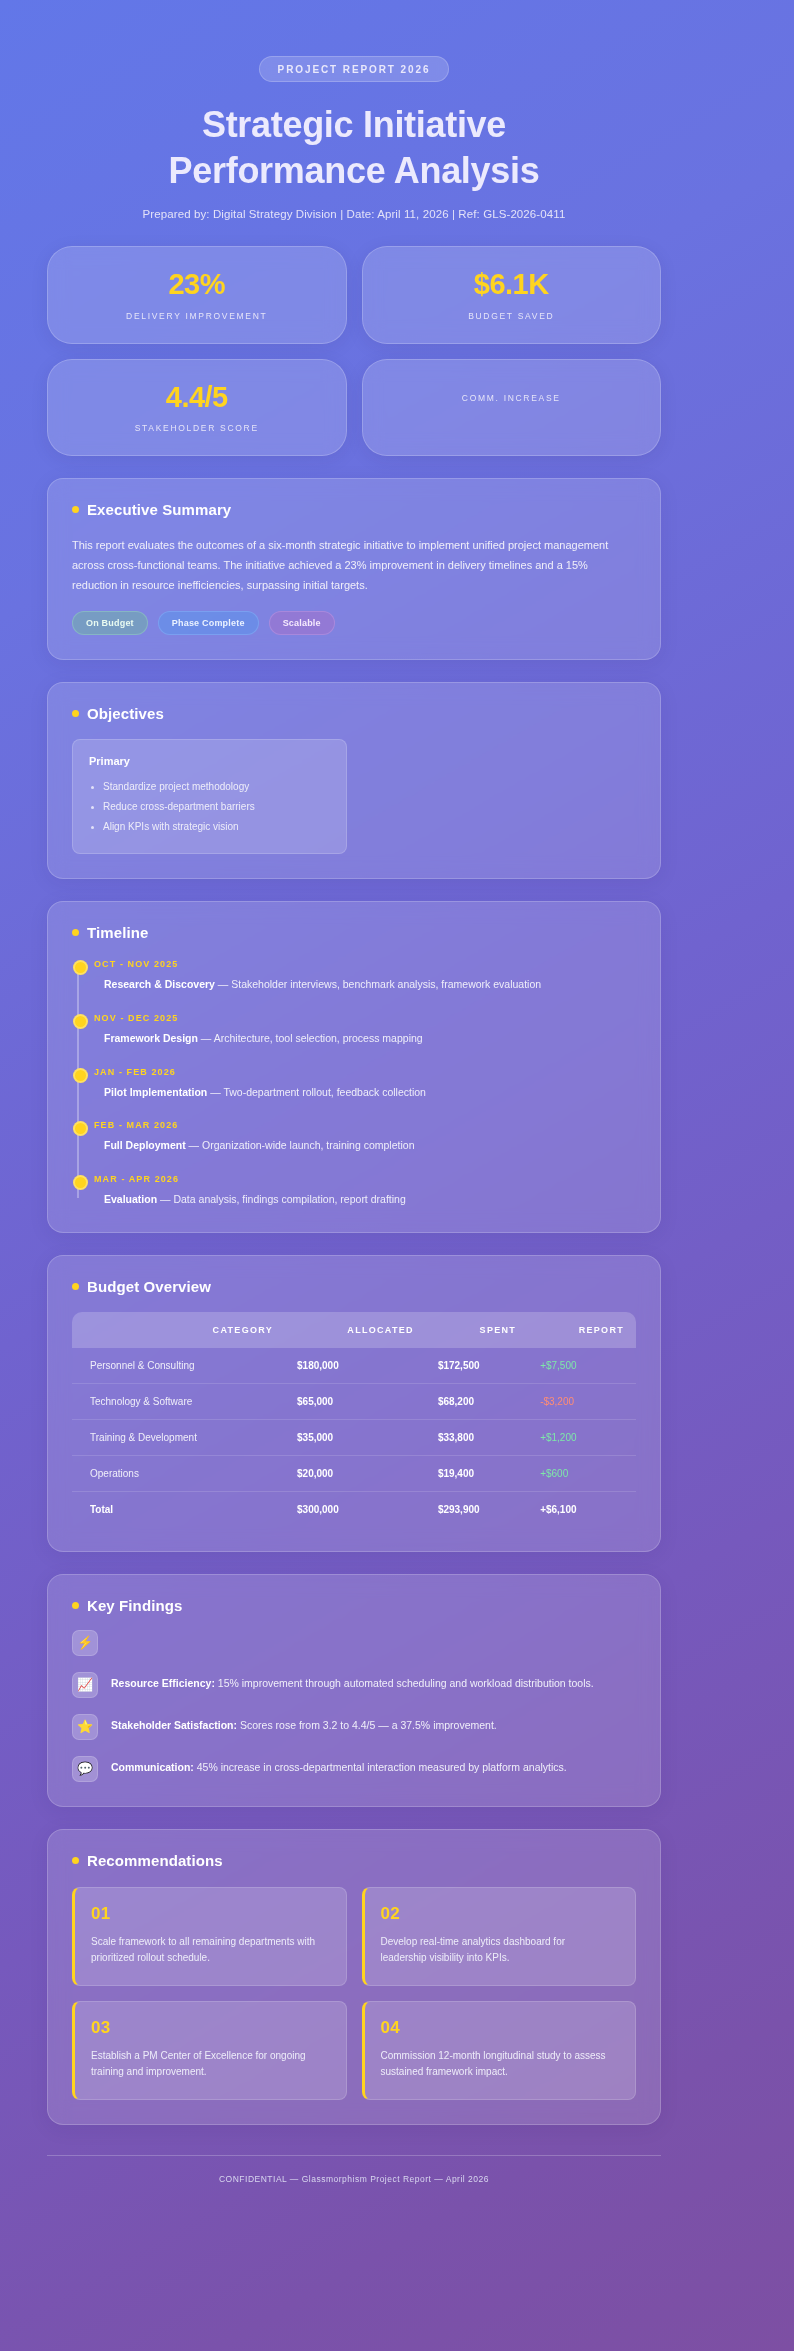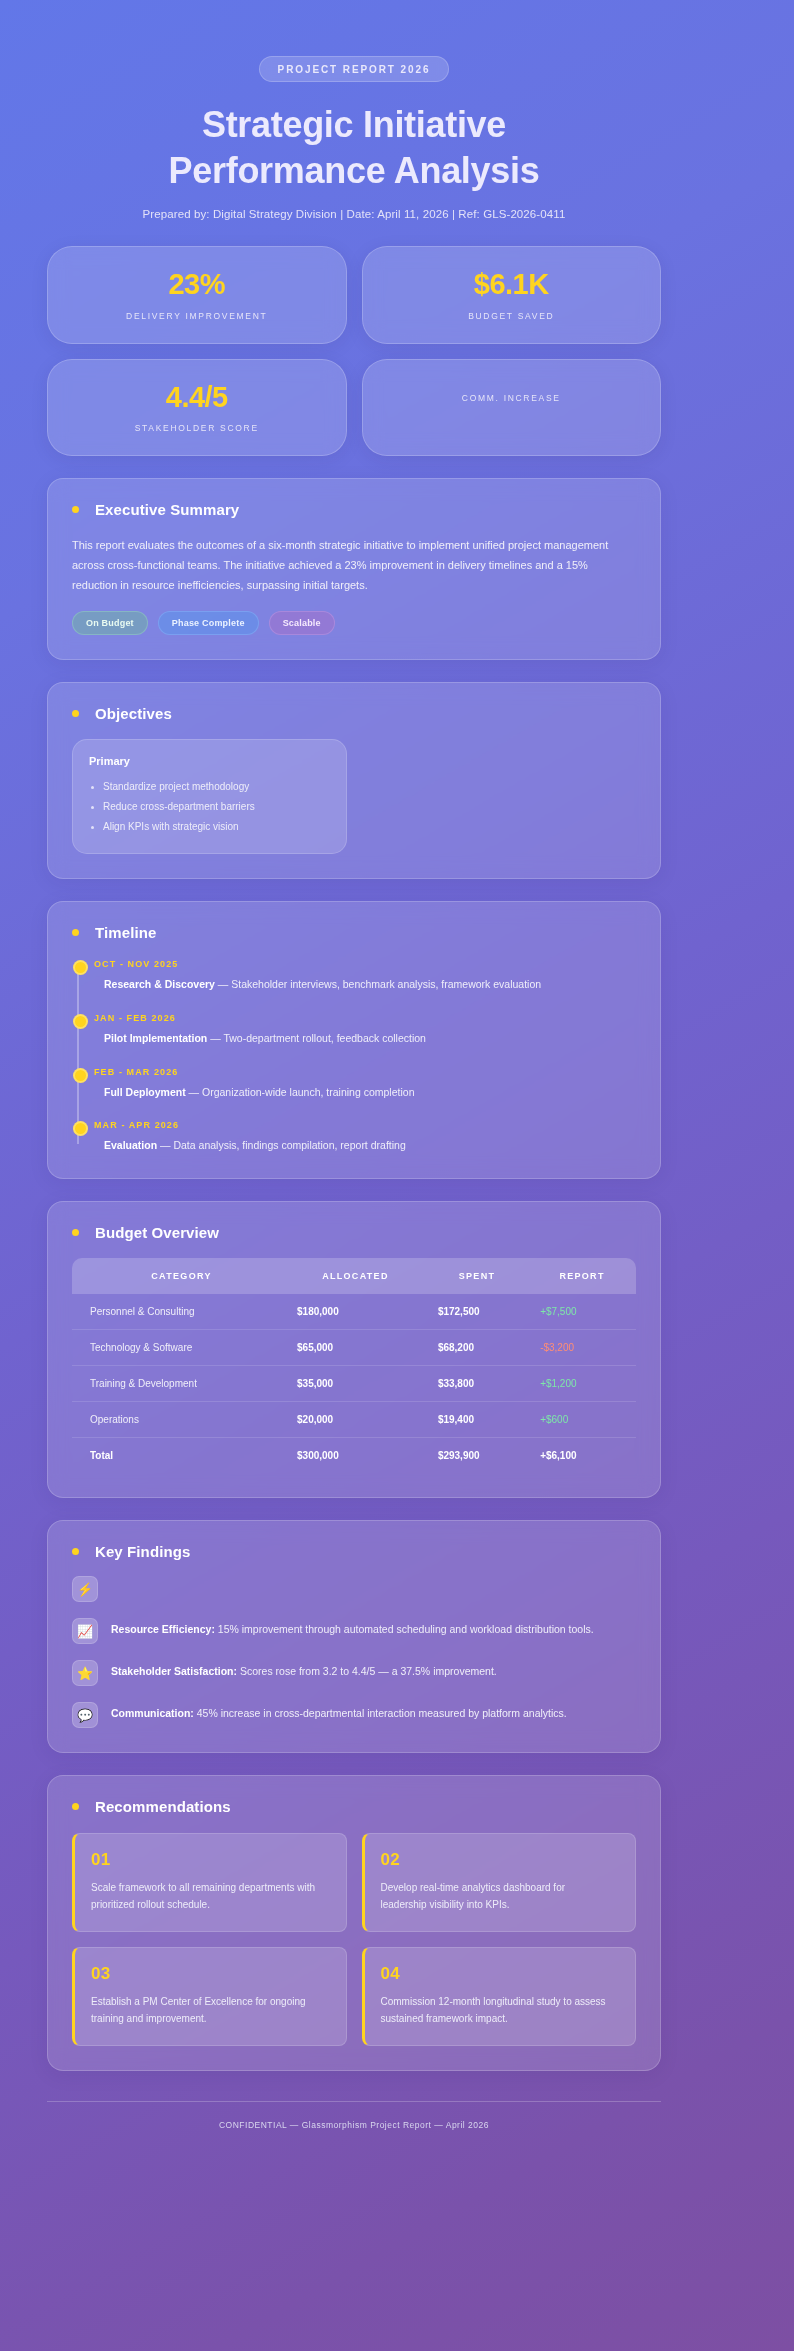--- a/index.html
+++ b/index.html
@@ -100,21 +100,21 @@
     backdrop-filter: blur(10px);
     box-shadow: 0 4px 20px rgba(40,30,90,0.08);
   }
 
   .section-title {
     font-size: 15px;
     font-weight: bold;
     color: #ffffff;
     display: flex;
     align-items: center;
-    gap: 16px;
+    gap: 8px;
     letter-spacing: 0.1px;
   }
 
   .dot {
     width: 7px; height: 7px;
     border-radius: 50%;
     background: #ffd41f;
     display: inline-block;
     flex: 0 0 auto;
   }
@@ -143,21 +143,21 @@
   .two-col {
     margin-top: 17px;
     display: grid;
     grid-template-columns: 1fr 1fr;
     gap: 15px;
   }
 
   .sub-card {
     background: rgba(255,255,255,0.155);
     border: 1px solid rgba(255,255,255,0.17);
-    border-radius: 15px;
+    border-radius: 8px;
     padding: 15px 12px 16px 16px;
   }
 
   .sub-card h4 {
     font-size: 11px;
     font-weight: bold;
     color: #ffffff;
     margin-bottom: 10px;
   }
 
@@ -230,21 +230,21 @@
     border-radius: 10px;
     overflow: hidden;
   }
 
   thead th {
     background: rgba(255,255,255,0.20);
     font-size: 9px;
     font-weight: bold;
     letter-spacing: 1.3px;
     color: #ffffff;
-    text-align: center;
+    text-align: right;
     padding: 13px 12px;
   }
   thead th:first-child { padding-left: 18px; }
 
   tbody td {
     font-size: 10px;
     color: #f0eff9;
     padding: 12px 12px;
     border-bottom: 1px solid rgba(255,255,255,0.13);
   }
@@ -389,20 +389,24 @@
 
   <div class="section">
     <div class="section-title">
       <span class="dot"></span>
       <span>Timeline</span>
     </div>
     <div class="timeline" id="timeline-list">
         <div class="tl-item">
           <div class="tl-period">OCT - NOV 2025</div>
           <div class="tl-body"><b>Research &amp; Discovery</b> — Stakeholder interviews, benchmark analysis, framework evaluation</div>
+        </div>
+        <div class="tl-item">
+          <div class="tl-period">NOV - DEC 2025</div>
+          <div class="tl-body"><b>Framework Design</b> — Architecture, tool selection, process mapping</div>
         </div>
         <div class="tl-item">
           <div class="tl-period">JAN - FEB 2026</div>
           <div class="tl-body"><b>Pilot Implementation</b> — Two-department rollout, feedback collection</div>
         </div>
         <div class="tl-item">
           <div class="tl-period">FEB - MAR 2026</div>
           <div class="tl-body"><b>Full Deployment</b> — Organization-wide launch, training completion</div>
         </div>
         <div class="tl-item">

